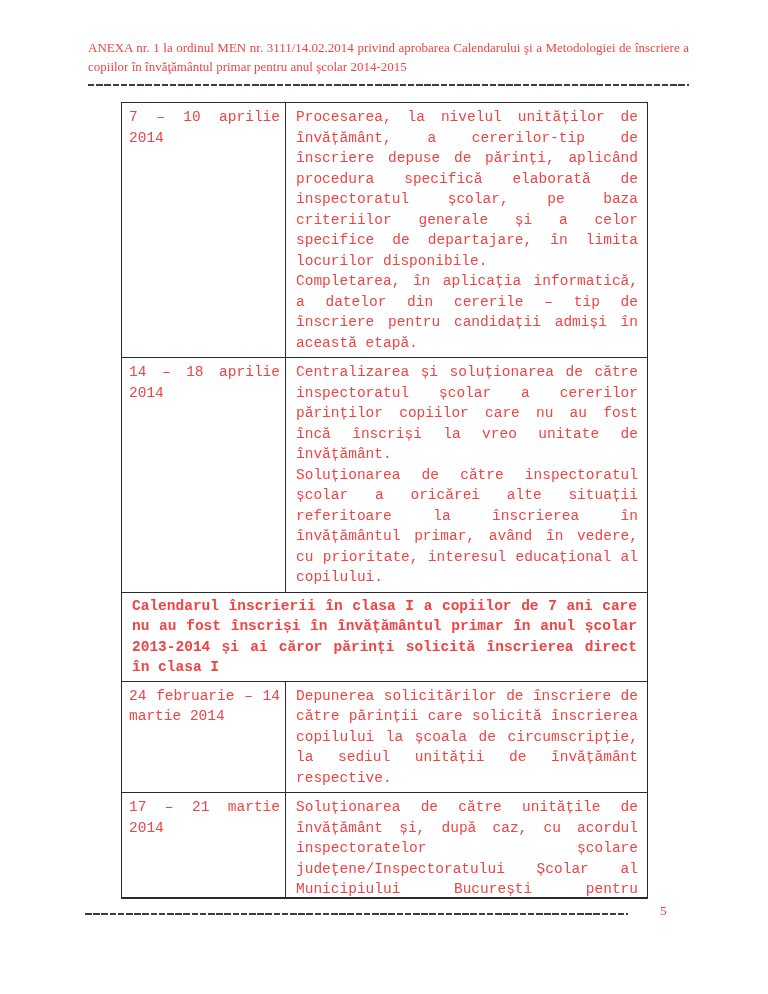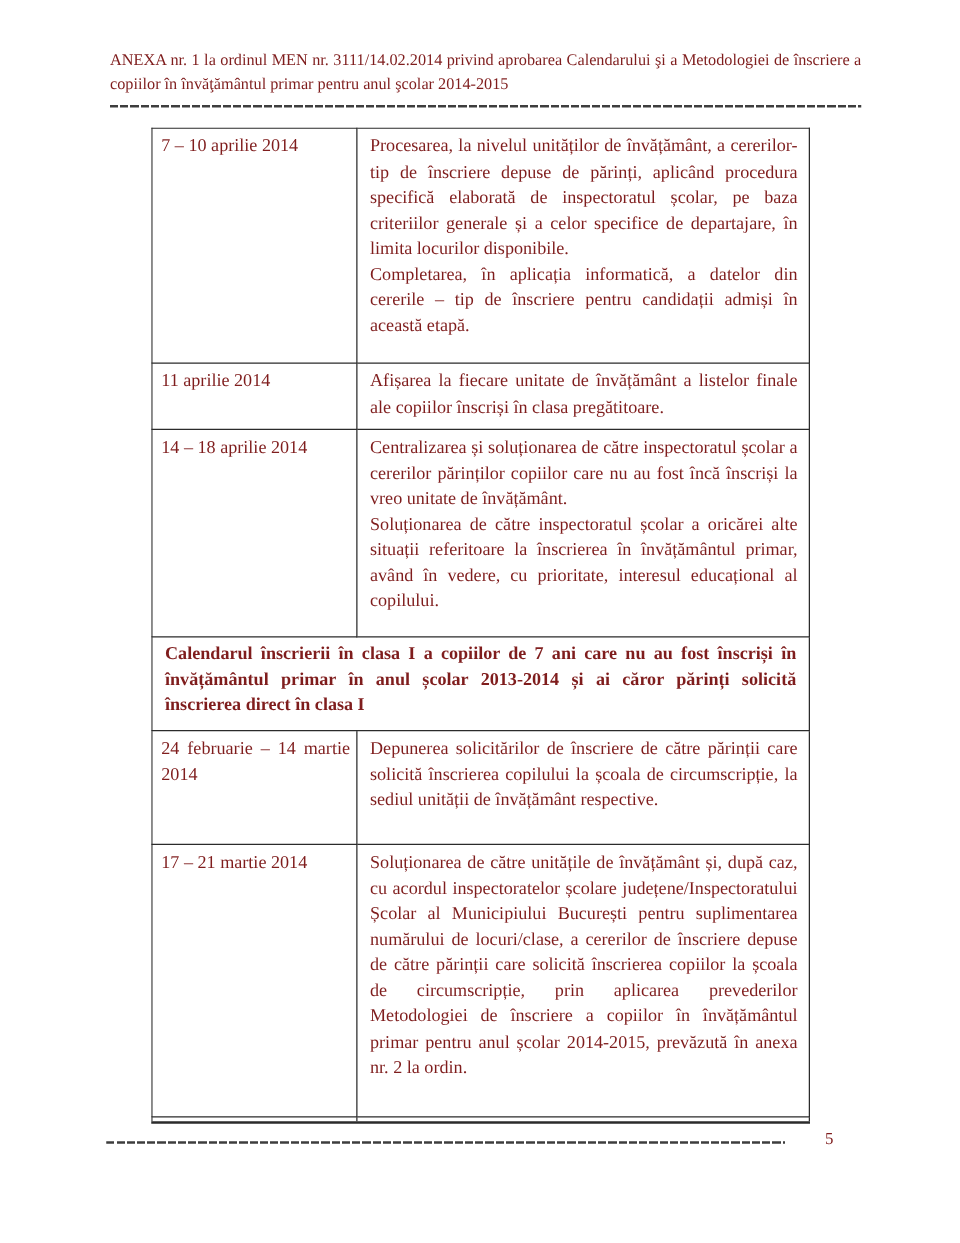--- a/index.html
+++ b/index.html
@@ -2,37 +2,38 @@
 <html lang="ro"><head>
 <meta charset="utf-8">
 <style>
   html, body { margin:0; padding:0; background:#ffffff; }
   .page {
     position:relative;
     width:768px; height:994px;
     background:#ffffff;
     overflow:hidden;
     font-family:"Liberation Serif", serif;
-    color:#7f1d1d;
+    color:#ef4444;
   }
 
   
   .header { position:absolute; left:88px; top:38px; width:601px; }
   .header-text { font-size:13px; line-height:19px; text-align:justify; }
   .header-rule {
     margin-top:8px; height:1.6px;
     background:repeating-linear-gradient(90deg,#3d3d3d 0,#3d3d3d 6.5px,transparent 6.5px,transparent 8.2px);
   }
 
   
   .table-wrap {
     position:absolute; left:121px; top:102px;
     width:527px; height:795px;
     overflow:hidden;
     border-bottom:2px solid #2b2b2b;
+    font-family:Liberation Mono, monospace;
   }
   table.cal { border-collapse:collapse; width:526px; table-layout:fixed; }
   table.cal td {
     border:1.7px solid #2b2b2b;
     vertical-align:top;
     font-size:14.5px; line-height:20.5px;
     text-align:justify;
   }
   col.c1 { width:164px; }
   col.c2 { width:362px; }
@@ -88,28 +89,20 @@
         <tr class="row-0">
           <td class="date-cell">
             <p>7 – 10 aprilie 2014</p>
           </td>
           <td class="activity-cell">
             <p>Procesarea, la nivelul unităților de învățământ, a cererilor-tip de înscriere depuse de părinți, aplicând procedura specifică elaborată de inspectoratul școlar, pe baza criteriilor generale și a celor specifice de departajare, în limita locurilor disponibile.</p>
             <p>Completarea, în aplicația informatică, a datelor din cererile – tip de înscriere pentru candidații admiși în această etapă.</p>
           </td>
         </tr>
 
-        <tr class="row-1">
-          <td class="date-cell">
-            <p>11 aprilie 2014</p>
-          </td>
-          <td class="activity-cell">
-            <p>Afișarea la fiecare unitate de învățământ a listelor finale ale copiilor înscriși în clasa pregătitoare.</p>
-          </td>
-        </tr>
 
         <tr class="row-2">
           <td class="date-cell">
             <p>14 – 18 aprilie 2014</p>
           </td>
           <td class="activity-cell">
             <p>Centralizarea și soluționarea de către inspectoratul școlar a cererilor părinților copiilor care nu au fost încă înscriși la vreo unitate de învățământ.</p>
             <p>Soluționarea de către inspectoratul școlar a oricărei alte situații referitoare la înscrierea în învățământul primar, având în vedere, cu prioritate, interesul educațional al copilului.</p>
           </td>
         </tr>

